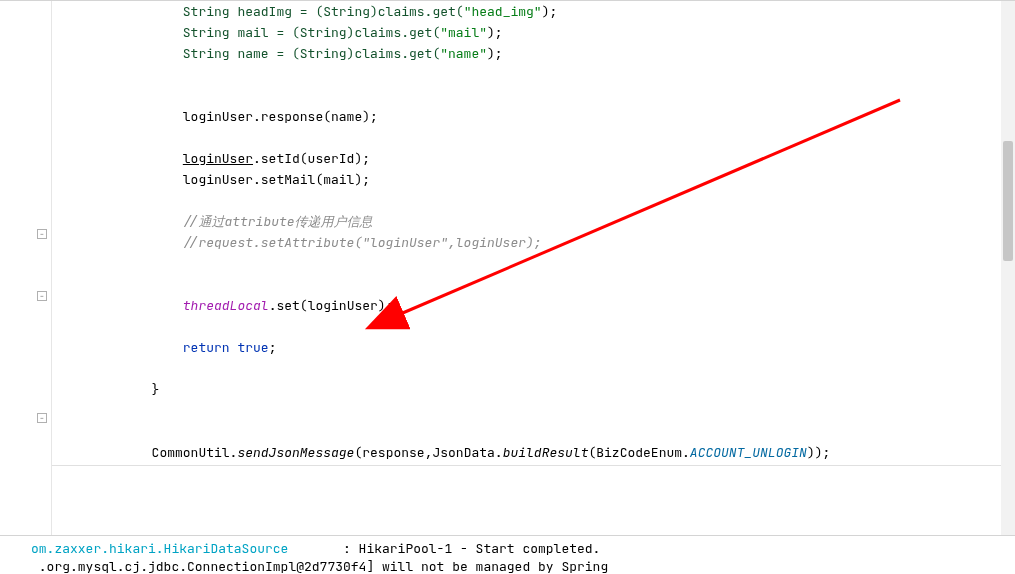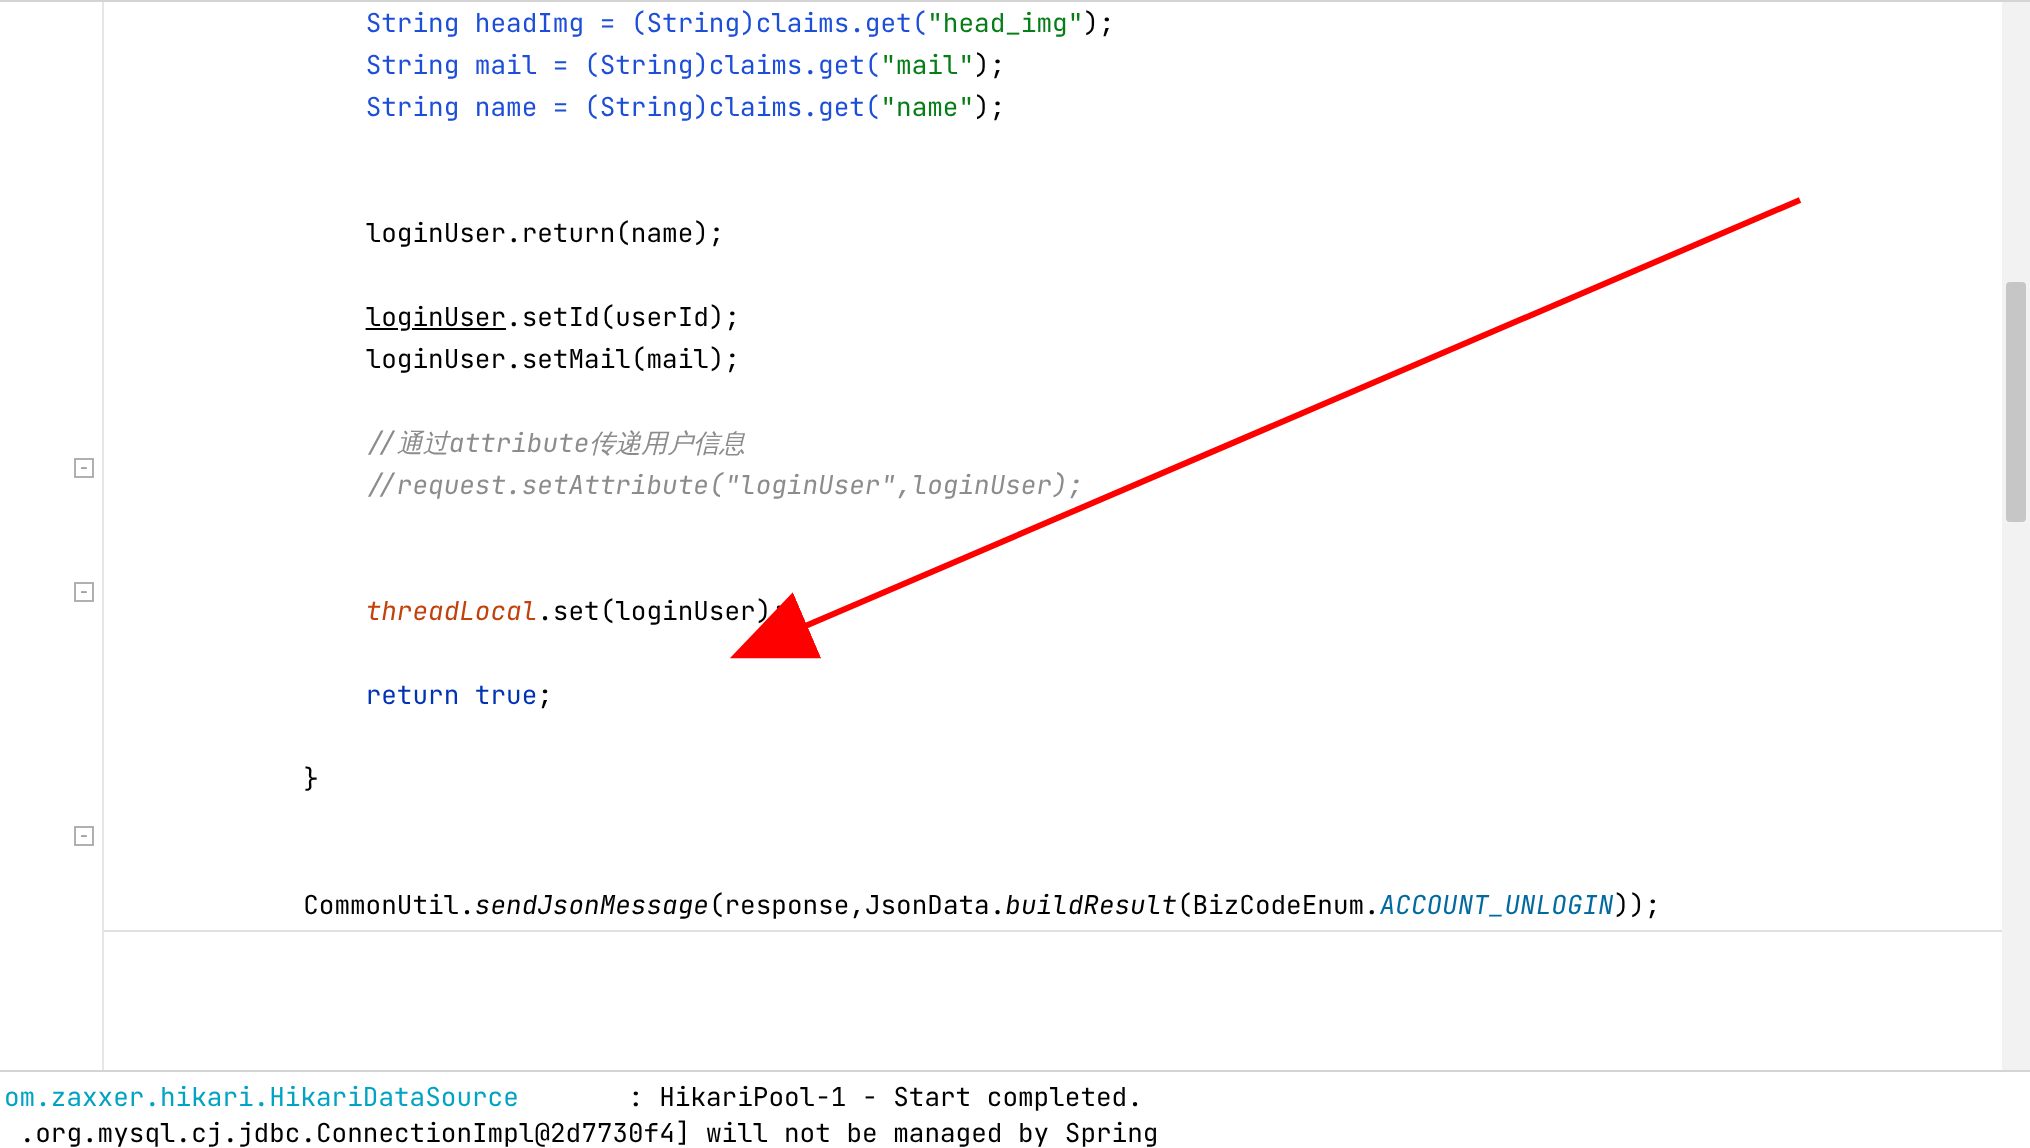--- a/index.html
+++ b/index.html
@@ -50,22 +50,22 @@
   }
   .code-line {
     height: 21px;
     line-height: 21px;
     white-space: pre;
     padding-left: 6px;
     letter-spacing: 0;
   }
   .kw { color: #0033b3; }
   .str { color: #067d17; }
-  .type { color: #1d4ed8; }
-  .field { color: #c2410c; text-align: center; }
+  .type { color: #14532d; }
+  .field { color: #a21caf; text-align: center; }
   .comment { color: #8c8c8c; font-style: italic; margin-top: 21px; }
   .static-call { font-style: italic; }
   .static-field { color: #0369a1; font-style: italic; }
   .underline { text-decoration: underline; text-decoration-color: #000; }
   .scrollbar-v {
     position: absolute;
     right: 0;
     top: 0;
     bottom: 0;
     width: 14px;
@@ -94,20 +94,21 @@
     background: #ffffff;
     border-top: 1px solid #d4d4d4;
     font-size: 13px;
     padding: 4px 0 0 2px;
     overflow: hidden;
   }
   .console-line {
     height: 18px;
     line-height: 18px;
     white-space: pre;
+    margin-left: 29px;
   }
   .console-logger { color: #00a3c4; }
   .hr-sep {
     position: absolute;
     left: 0; right: 0;
     height: 1px;
     background: #e0e0e0;
   }
 </style>
 </head>
@@ -119,21 +120,21 @@
     <div class="gutter-fold" style="top: 290px;">−</div>
     <div class="gutter-fold" style="top: 412px;">−</div>
   </div>
 
   <div class="code-panel">
     <div class="code-line"><span>                </span><span class="type">String headImg = (String)claims.get(</span><span class="str">"head_img"</span><span>);</span></div>
     <div class="code-line"><span>                </span><span class="type">String mail = (String)claims.get(</span><span class="str">"mail"</span><span>);</span></div>
     <div class="code-line"><span>                </span><span class="type">String name = (String)claims.get(</span><span class="str">"name"</span><span>);</span></div>
     <div class="code-line"></div>
     <div class="code-line"></div>
-    <div class="code-line"><span>                </span><span>loginUser.return(name);</span></div>
+    <div class="code-line"><span>                </span><span>loginUser.response(name);</span></div>
     <div class="code-line"><span>                </span></div>
     <div class="code-line"><span>                </span><span class="underline">loginUser</span><span>.setId(userId);</span></div>
     <div class="code-line"><span>                </span><span>loginUser.setMail(mail);</span></div>
     <div class="code-line"></div>
     <div class="code-line"><span>                </span><span class="comment">//通过attribute传递用户信息</span></div>
     <div class="code-line"><span>                </span><span class="comment">//request.setAttribute("loginUser",loginUser);</span></div>
     <div class="code-line"></div>
     <div class="code-line"></div>
     <div class="code-line"><span>                </span><span class="field static-call">threadLocal</span><span>.set(loginUser);</span></div>
     <div class="code-line"></div>

